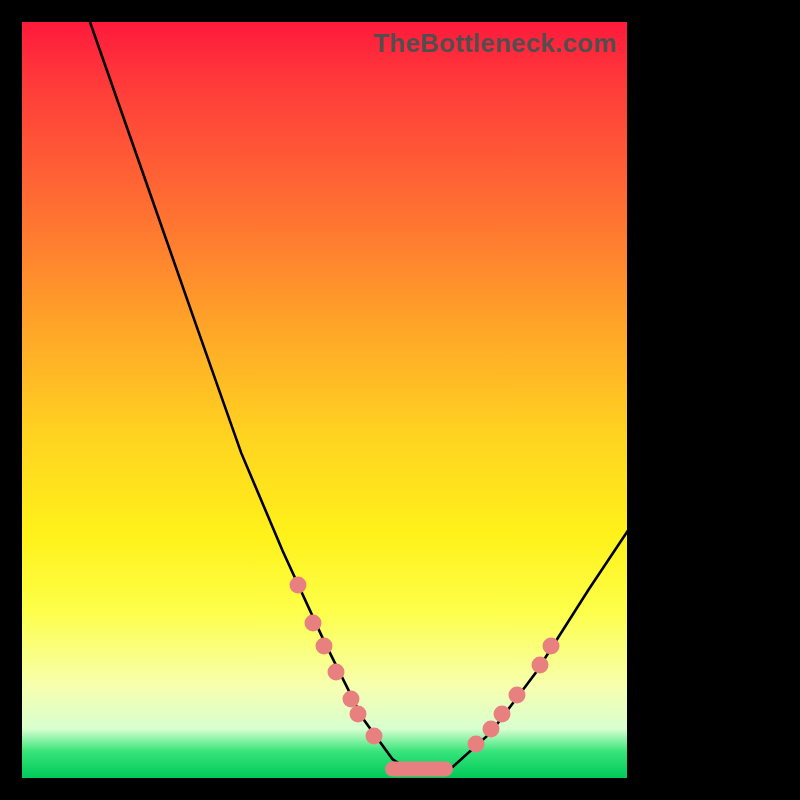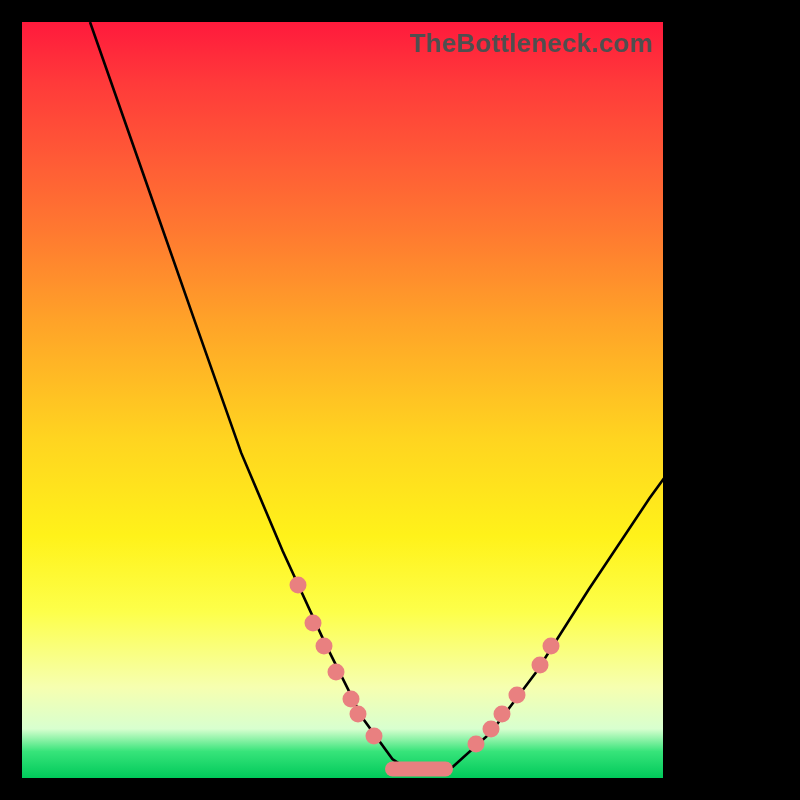--- a/index.html
+++ b/index.html
@@ -30,21 +30,20 @@
       #ff5a36 18%,
       #ff7a30 28%,
       #ffa428 40%,
       #ffd420 55%,
       #fff21a 68%,
       #fdff4a 78%,
       #f6ffb0 88%,
       #d8ffcf 93.5%,
       #37e47a 96.5%,
       #00c95a 100%);
-    padding-left: 36px;
   }
   .watermark {
     position: absolute;
     top: 6px;
     right: 10px;
     font-family: Arial, Helvetica, sans-serif;
     font-size: 26px;
     font-weight: 600;
     color: #4f4f4f;
     letter-spacing: 0.2px;

